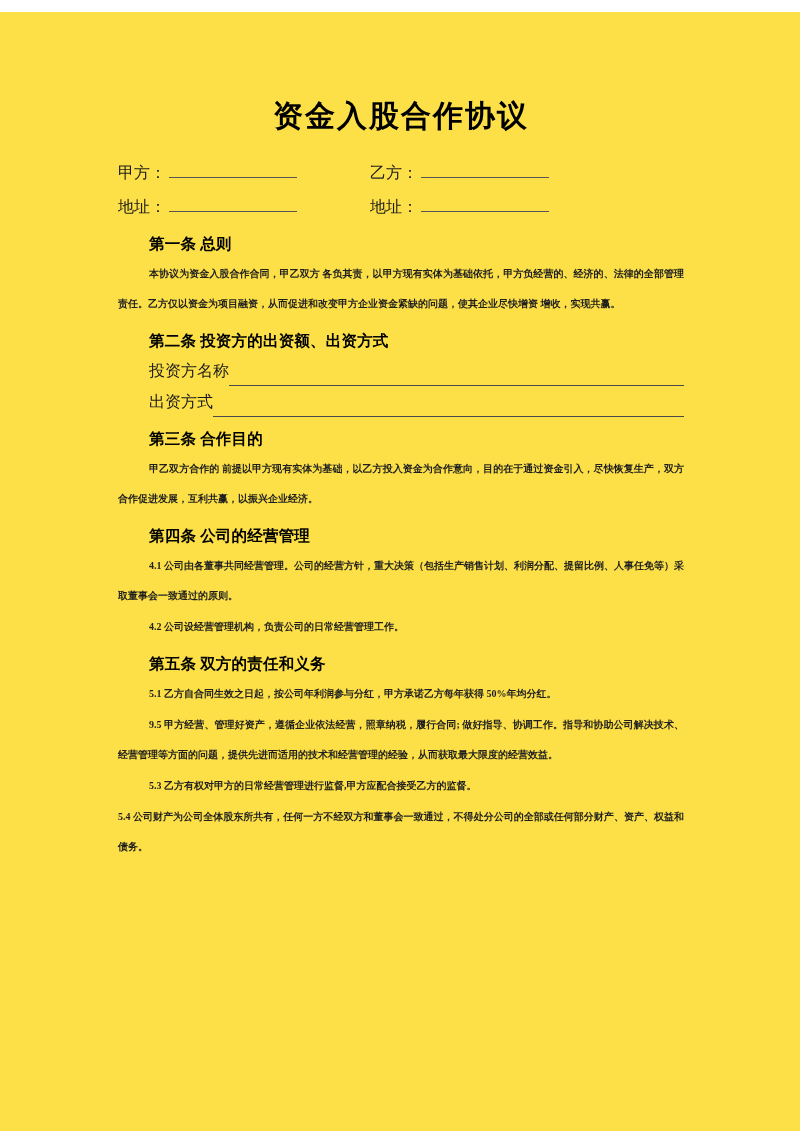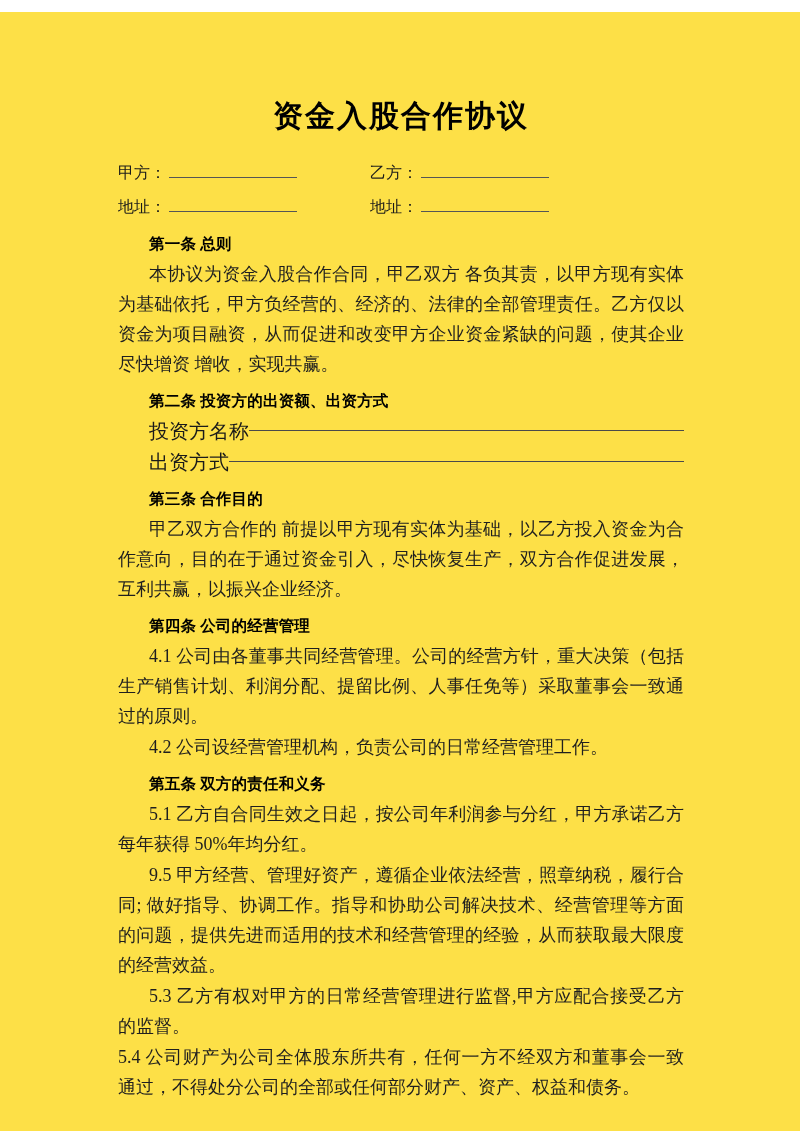--- a/index.html
+++ b/index.html
@@ -67,35 +67,36 @@
   h2.section-heading {
     font-size: 15.5px;
     font-weight: bold;
     line-height: 28px;
     margin: 8px 0 1px 0;
     text-indent: 31px;
     color: #000000;
     letter-spacing: 0.2px;
   }
   p.para {
-    font-size: 18px;
+    font-size: 10px;
     line-height: 30px;
     margin: 0 0 1px 0;
     text-indent: 31px;
     text-align: justify;
     text-justify: inter-ideograph;
     color: #1f1f1f;
+    font-weight: bold;
   }
   p.para.noindent {
     text-indent: 0;
   }
   .fill-row {
     display: flex;
-    align-items: flex-start;
-    font-size: 20px;
+    align-items: flex-end;
+    font-size: 16px;
     line-height: 30px;
     padding-left: 31px;
     margin-bottom: 1px;
   }
   .fill-label {
     white-space: nowrap;
   }
   .fill-line {
     display: inline-block;
     border-bottom: 1.2px solid #4a4a4a;

